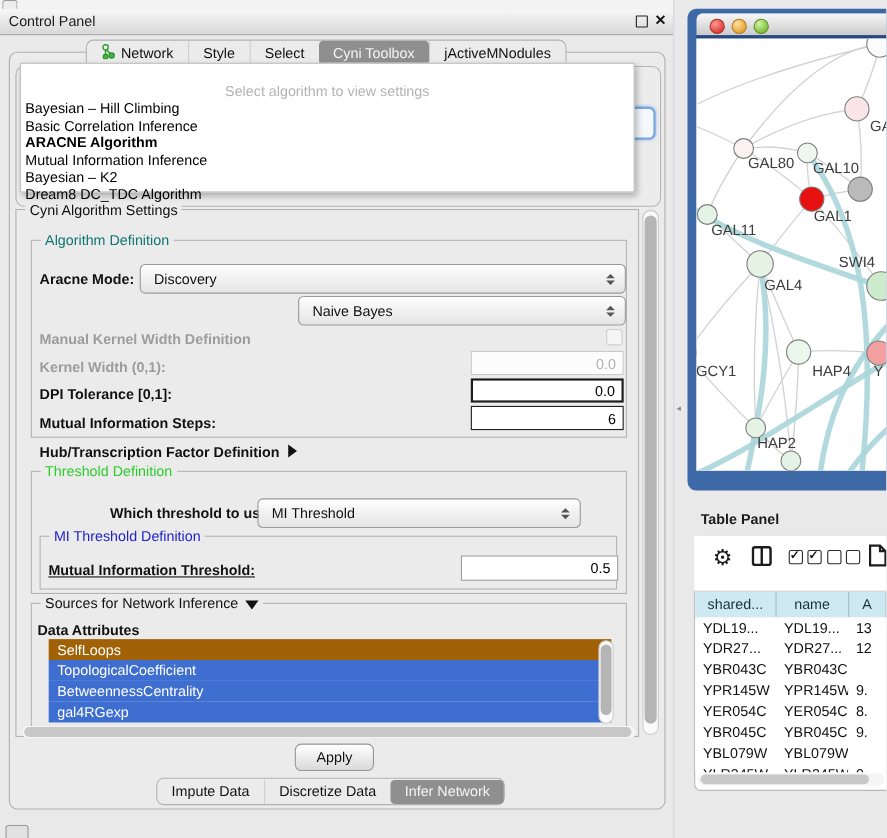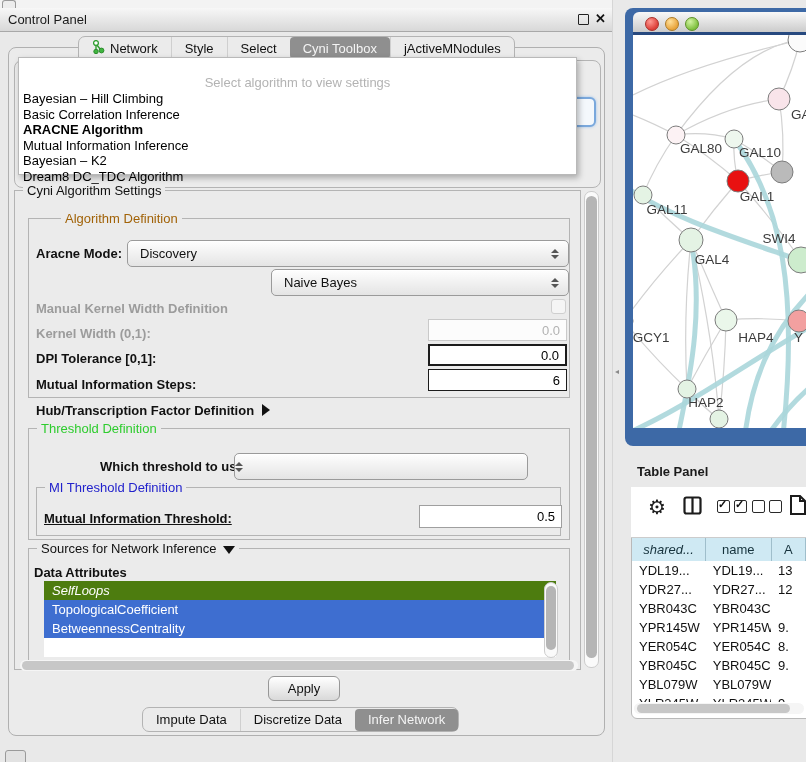--- a/index.html
+++ b/index.html
@@ -135,21 +135,21 @@
     </div>
 
   <div class="abs fs" style="left:14px;top:190px;width:565px;height:478px;">
     <span class="fs-legend">Cyni Algorithm Settings</span>
   </div>
   <div class="sb-v" style="left:584px;top:191px;width:13px;height:475px;">
       <div class="th" style="top:4px;height:462px;"></div>
     </div>
 
   <div class="abs fs" style="left:28px;top:218px;width:540px;height:178px;">
-    <span class="fs-legend" style="color:#a16207;margin-left:24px;">Algorithm Definition</span>
+    <span class="fs-legend" style="color:#0f766e;">Algorithm Definition</span>
   </div>
   <span class="lbl" style="left:36px;top:246px;">Aracne Mode:</span>
   <div class="combo" style="left:127px;top:240px;width:440px;height:25px;">
     <span class="txt">Discovery</span>
     <span class="spin">
         <i class="up"></i>
         <i class="dn"></i>
       </span>
   </div>
   <div class="combo" style="left:271px;top:269px;width:296px;height:25px;">
@@ -168,39 +168,41 @@
   <span class="lbl" style="left:36px;top:377px;">Mutual Information Steps:</span>
   <div class="field med" style="left:428px;top:369px;width:139px;height:22px;">6</div>
 
   <span class="lbl" style="left:36px;top:403px;"><span>Hub/Transcription Factor Definition</span><span class="tri-r"></span></span>
 
   <div class="abs fs" style="left:28px;top:428px;width:540px;height:110px;">
     <span class="fs-legend" style="color:#2ECC2E;">Threshold Definition</span>
   </div>
   <span class="lbl" style="left:100px;top:459px;">Which threshold to use:</span>
   <div class="combo" style="left:234px;top:453px;width:292px;height:25px;">
+    <span class="txt">MI Threshold</span>
     <span class="spin">
         <i class="up"></i>
         <i class="dn"></i>
       </span>
   </div>
   <div class="abs fs" style="left:36px;top:487px;width:523px;height:47px;">
     <span class="fs-legend" style="color:#2222CC;">MI Threshold Definition</span>
   </div>
   <span class="lbl" style="left:44px;top:511px;text-decoration:underline;">Mutual Information Threshold:</span>
   <div class="field lite" style="left:419px;top:505px;width:143px;height:23px;">0.5</div>
 
   <div class="abs fs" style="left:28px;top:548px;width:540px;height:112px;border-bottom:none;">
     <span class="fs-legend"><span>Sources for Network Inference</span><span class="tri-d"></span></span>
   </div>
   <span class="lbl" style="left:34px;top:565px;">Data Attributes</span>
   <div class="abs" id="attr-list">
-      <div class="row" style="background: #4d7c0f; font-style: italic;">SelfLoops</div>
+      <div class="row" style="background: #a16207;">SelfLoops</div>
       <div class="row" style="background: rgb(62, 110, 208);">TopologicalCoefficient</div>
       <div class="row" style="background: rgb(62, 110, 208);">BetweennessCentrality</div>
+      <div class="row" style="background: rgb(62, 110, 208);">gal4RGexp</div>
     </div>
   <div class="sb-v" style="left:544px;top:582px;width:12px;height:74px;">
       <div class="th" style="top:3px;height:64px;"></div>
     </div>
   <div class="sb-h" style="left:20px;top:660px;width:558px;height:11px;">
       <div class="th" style="left:2px;width:552px;"></div>
     </div>
 
   <div class="abs" id="apply-btn">Apply</div>
 
@@ -293,21 +295,21 @@
     <span class="ticon" style="left:86px;top:13px;"><span class="cbx on"></span><span class="cbx on"></span></span>
     <span class="ticon" style="left:121px;top:13px;"><span class="cbx"></span><span class="cbx"></span></span>
     <span class="ticon" style="left:158px;top:7px;">
       <svg width="18" height="22">
           <path d="M2 2 h9 l5 5 v13 h-14 z" fill="none" stroke="#1c1c1c" stroke-width="2"></path>
           <path d="M11 2 v5 h5" fill="none" stroke="#1c1c1c" stroke-width="2"></path>
         </svg>
     </span>
   </div>
   <div class="abs" id="tp-header">
-      <div class="hc" style="width: 86px; font-style: italic;">shared...</div>
+      <div class="hc" style="width: 86px;">shared...</div>
       <div class="hc" style="width: 76px;">name</div>
       <div class="hc" style="width: 40px;">A</div>
     </div>
   <div class="abs" id="tp-rows">
       <div class="trow">
         <span class="tc" style="width: 86px;">YDL19...</span>
         <span class="tc" style="width: 76px;">YDL19...</span>
         <span class="tc" style="width: 40px;">13</span>
       </div>
       <div class="trow">

